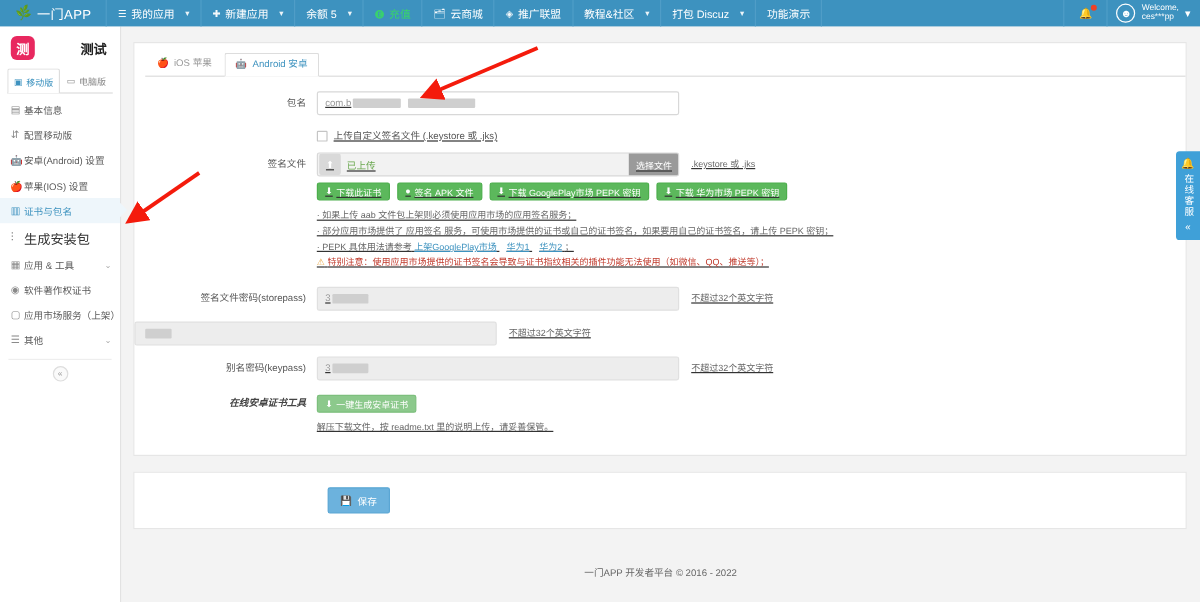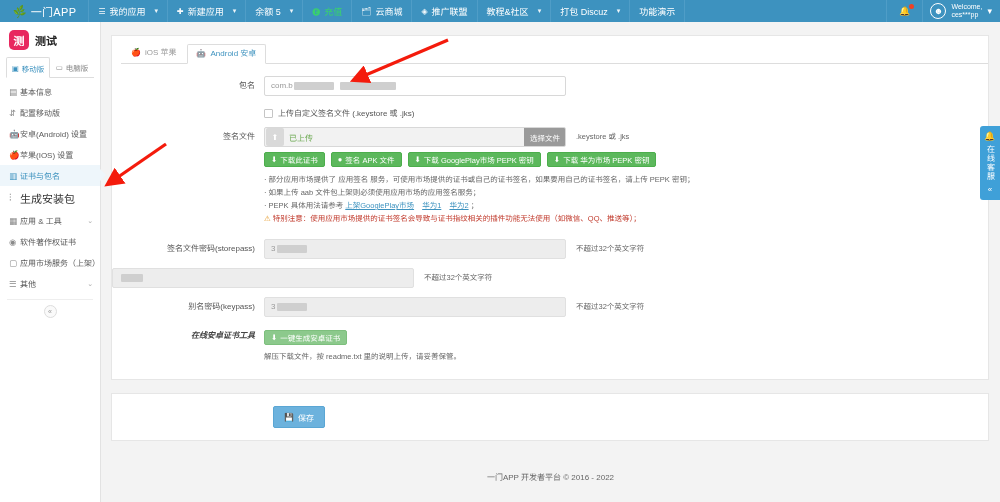--- a/index.html
+++ b/index.html
@@ -75,21 +75,21 @@
   .app-head {
     display: flex; align-items: center; gap: 6px;
     padding: 8px 8px 7px 9px;
   }
   .app-icon {
     width: 20px; height: 20px; border-radius: 5px;
     background: #e8285f;
     color: #fff; font-size: 11px; font-weight: bold;
     display: flex; align-items: center; justify-content: center;
   }
-  .app-name { font-size: 11px; font-weight: bold; color: #222; }
+  .app-name { font-size: 11px; font-weight: bold; color: #222; margin-left: 32px; }
   .plat-tabs {
     display: flex; margin: 0 6px;
     border-bottom: 1px solid #ddd;
   }
   .plat-tab {
     flex: 1; text-align: center;
     padding: 4px 0 3px;
     font-size: 7.5px; color: #888;
     border: 1px solid transparent;
     display: flex; align-items: center; justify-content: center; gap: 3px;
@@ -168,21 +168,21 @@
     margin-bottom: -1px; border-radius: 2px 2px 0 0;
   }
   .ctab .ic { font-size: 8px; }
   .form { padding: 12px 0 0 0; }
   .frow { display: flex; align-items: flex-start; margin-bottom: 9px; }
   .flabel {
     width: 152px; text-align: right; padding-right: 9px;
     font-size: 8px; color: #555; line-height: 20px; flex: none;
   }
   .flabel.italic { font-style: italic; font-weight: bold; color: #444; }
-  .fctrl { flex: 1; min-width: 0; }
+  .fctrl { flex: 1; min-width: 0; text-decoration: underline; }
   .inp {
     width: 302px; height: 20px;
     border: 1px solid #d8d8d8; border-radius: 2px;
     background: #fff;
     font-size: 8px; color: #999;
     padding: 0 6px; line-height: 18px;
     display: flex; align-items: center;
   }
   .inp.disabled { background: #ededed; border-color: #e0e0e0; }
   .redact {
@@ -492,22 +492,22 @@
                 <span>⬇</span>
                 <span>下载 GooglePlay市场 PEPK 密钥</span>
               </span>
               <span class="gbtn">
                 <span>⬇</span>
                 <span>下载 华为市场 PEPK 密钥</span>
               </span>
             </div>
 
             <div class="notes">
+              <div class="ln">· 如果上传 aab 文件包上架则必须使用应用市场的应用签名服务；</div>
               <div class="ln">· 部分应用市场提供了 应用签名 服务，可使用市场提供的证书或自己的证书签名，如果要用自己的证书签名，请上传 PEPK 密钥；</div>
-              <div class="ln">· 如果上传 aab 文件包上架则必须使用应用市场的应用签名服务；</div>
               <div class="ln">
                 <span>· PEPK 具体用法请参考</span>
                 <a href="#">上架GooglePlay市场</a>
                 <a href="#" style="margin-left:6px">华为1</a>
                 <a href="#" style="margin-left:6px">华为2</a>
                 <span>；</span>
               </div>
               <div class="ln">
                 <span class="warnico">⚠</span>
                 <span class="warn">特别注意：使用应用市场提供的证书签名会导致与证书指纹相关的插件功能无法使用（如微信、QQ、推送等）；</span>

